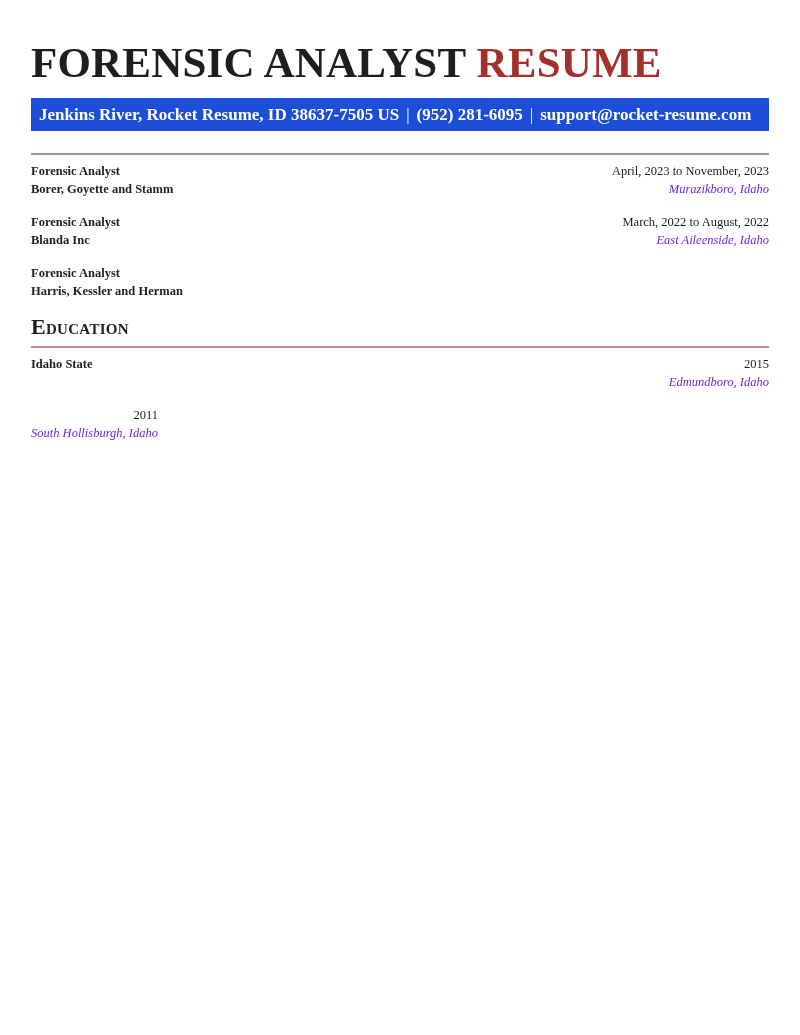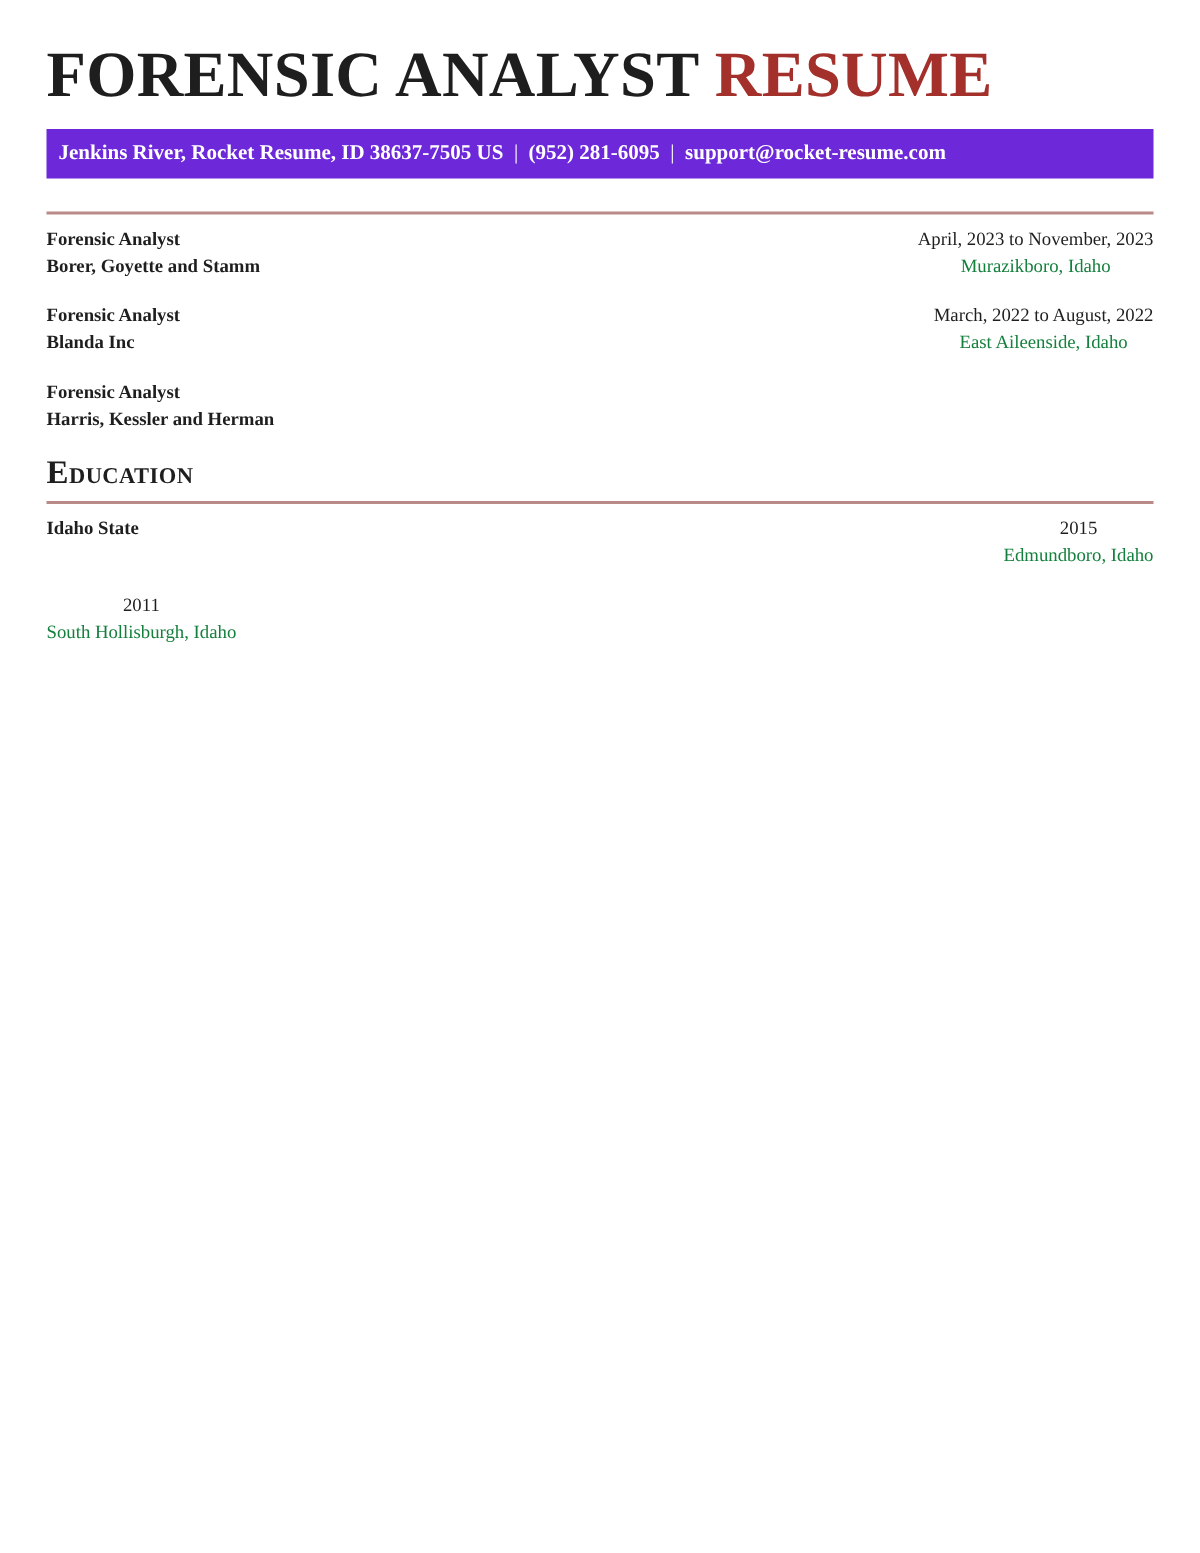--- a/index.html
+++ b/index.html
@@ -10,43 +10,43 @@
     body {
       width: 800px;
       height: 1035px;
       position: relative;
       font-family: "Liberation Serif", "DejaVu Serif", serif;
       color: #1e1e1e;
     }
     .page {
       position: absolute;
       left: 31px;
-      top: 0;
+      top: 12px;
       width: 738px;
     }
     .title {
       margin: 0;
       padding-top: 26px;
       font-size: 43px;
       line-height: 50px;
       font-weight: bold;
       letter-spacing: 0.2px;
       color: #1e1e1e;
       white-space: nowrap;
     }
     .title .accent {
       color: #a3302a;
     }
     .contact-bar {
       margin-top: 10px;
       height: 33px;
-      background: #6d28d9;
+      background: #1d4ed8;
       color: #ffffff;
       font-weight: bold;
-      font-size: 14px;
+      font-size: 17px;
       line-height: 33px;
       padding-left: 8px;
       white-space: nowrap;
       box-sizing: border-box;
     }
     .contact-bar .sep {
       display: inline-block;
       margin: 0 7px;
       font-weight: normal;
     }
@@ -71,30 +71,31 @@
       display: flex;
       justify-content: space-between;
       font-size: 12.5px;
       line-height: 17.5px;
     }
     .entry + .entry { margin-top: 16px; }
     .entry .left, .entry .right {
       display: flex;
       flex-direction: column;
     }
-    .entry .right { text-align: center; }
+    .entry .right { text-align: right; }
     .entry .role, .entry .org {
       font-weight: bold;
       color: #1e1e1e;
     }
     .entry .dates {
       color: #1e1e1e;
     }
     .entry .place {
-      color: #15803d;
+      font-style: italic;
+      color: #6d28d9;
     }
   </style>
 </head>
 <body>
 
 <div class="page">
 
   <h1 class="title"><span>FORENSIC ANALYST</span> <span class="accent">RESUME</span></h1>
 
   <div class="contact-bar">

